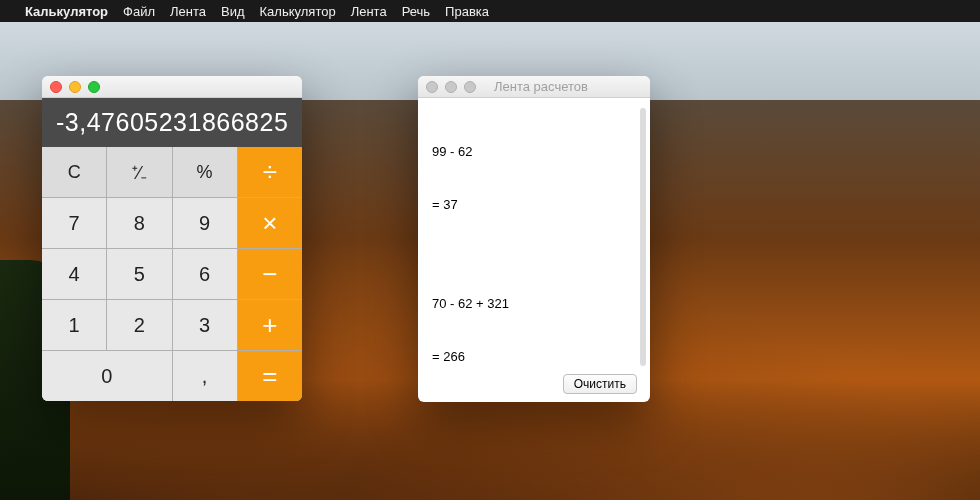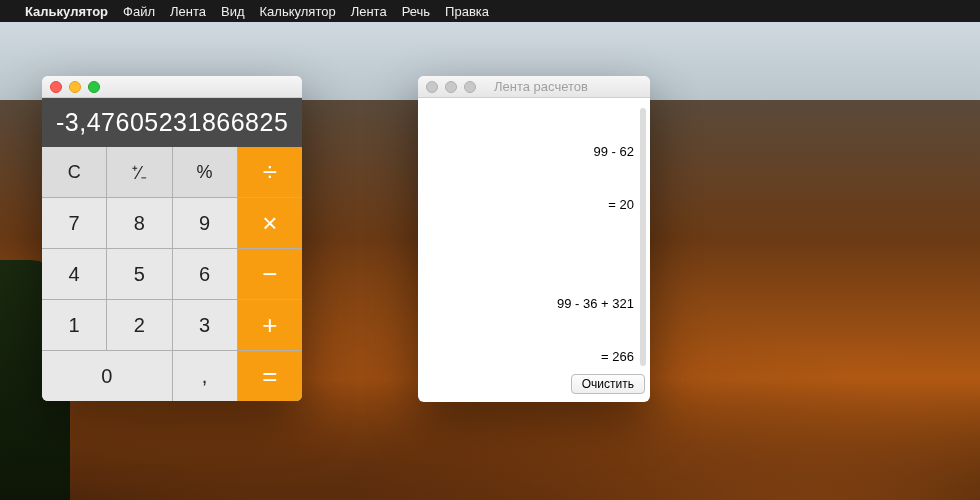--- a/index.html
+++ b/index.html
@@ -52,25 +52,25 @@
     font-size:20px; font-weight:400; color:#222; cursor:pointer; user-select:none; }
   #calc .btn.fn { background:#dcdcdc; font-size:18px; }
   #calc .btn.op { background:#f89c10; color:#fff; font-size:26px; font-weight:400; }
   #calc .btn.zero { grid-column: span 2; }
 
   
   #tape { left:418px; top:76px; width:232px; height:326px; background:#fff; }
   #tape .titlebar .title{color:#a0a0a0;}
   #tape .content { position:relative; padding:10px 16px 8px 14px; height:calc(100% - 22px);
     font-size:13px; color:#000; line-height:1.35; }
-  #tape .history div { white-space:pre;text-align:right; }
+  #tape .history div { white-space:pre; }
   #tape .history .entry { margin-bottom:12px; }
   #tape .scrollbar { position:absolute; right:4px; top:10px; bottom:36px; width:6px;
     background:#dcdcdc; border-radius:3px; }
-  #tape .clear { position:absolute; right:5px; bottom:8px; font-size:12px;
+  #tape .clear { position:absolute; right:13px; bottom:8px; font-size:12px;
     background:linear-gradient(#fdfdfd,#efefef); border:1px solid #bdbdbd;
     border-radius:4px; padding:2px 10px; cursor:pointer; }
 </style>
 </head>
 <body>
 
 <div class="wall-sky"></div>
 <div class="wall-rock"></div>
 <div class="wall-tree"></div>
 
@@ -124,24 +124,24 @@
       <b></b>
       <b></b>
       <b></b>
     </div>
     <div class="title">Лента расчетов</div>
   </div>
   <div class="content">
     <div class="history">
       <div class="entry">
         <div>99 - 62</div>
-        <div>= 20</div>
+        <div>= 37</div>
       </div>
       <div class="entry">
-        <div>99 - 36 + 321</div>
+        <div>70 - 62 + 321</div>
         <div>= 266</div>
       </div>
 
     </div>
     <div class="scrollbar"></div>
     <button class="clear">Очистить</button>
   </div>
 </div>
 
 </body></html>

